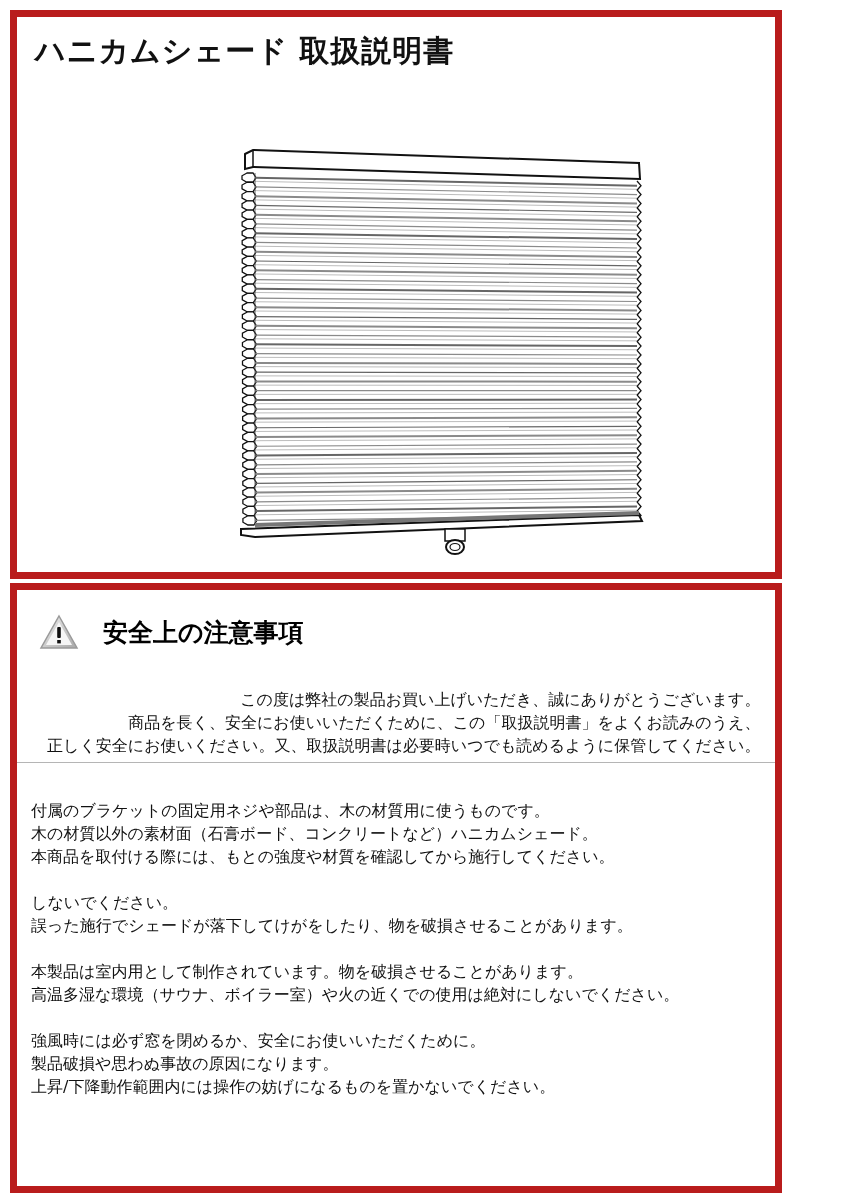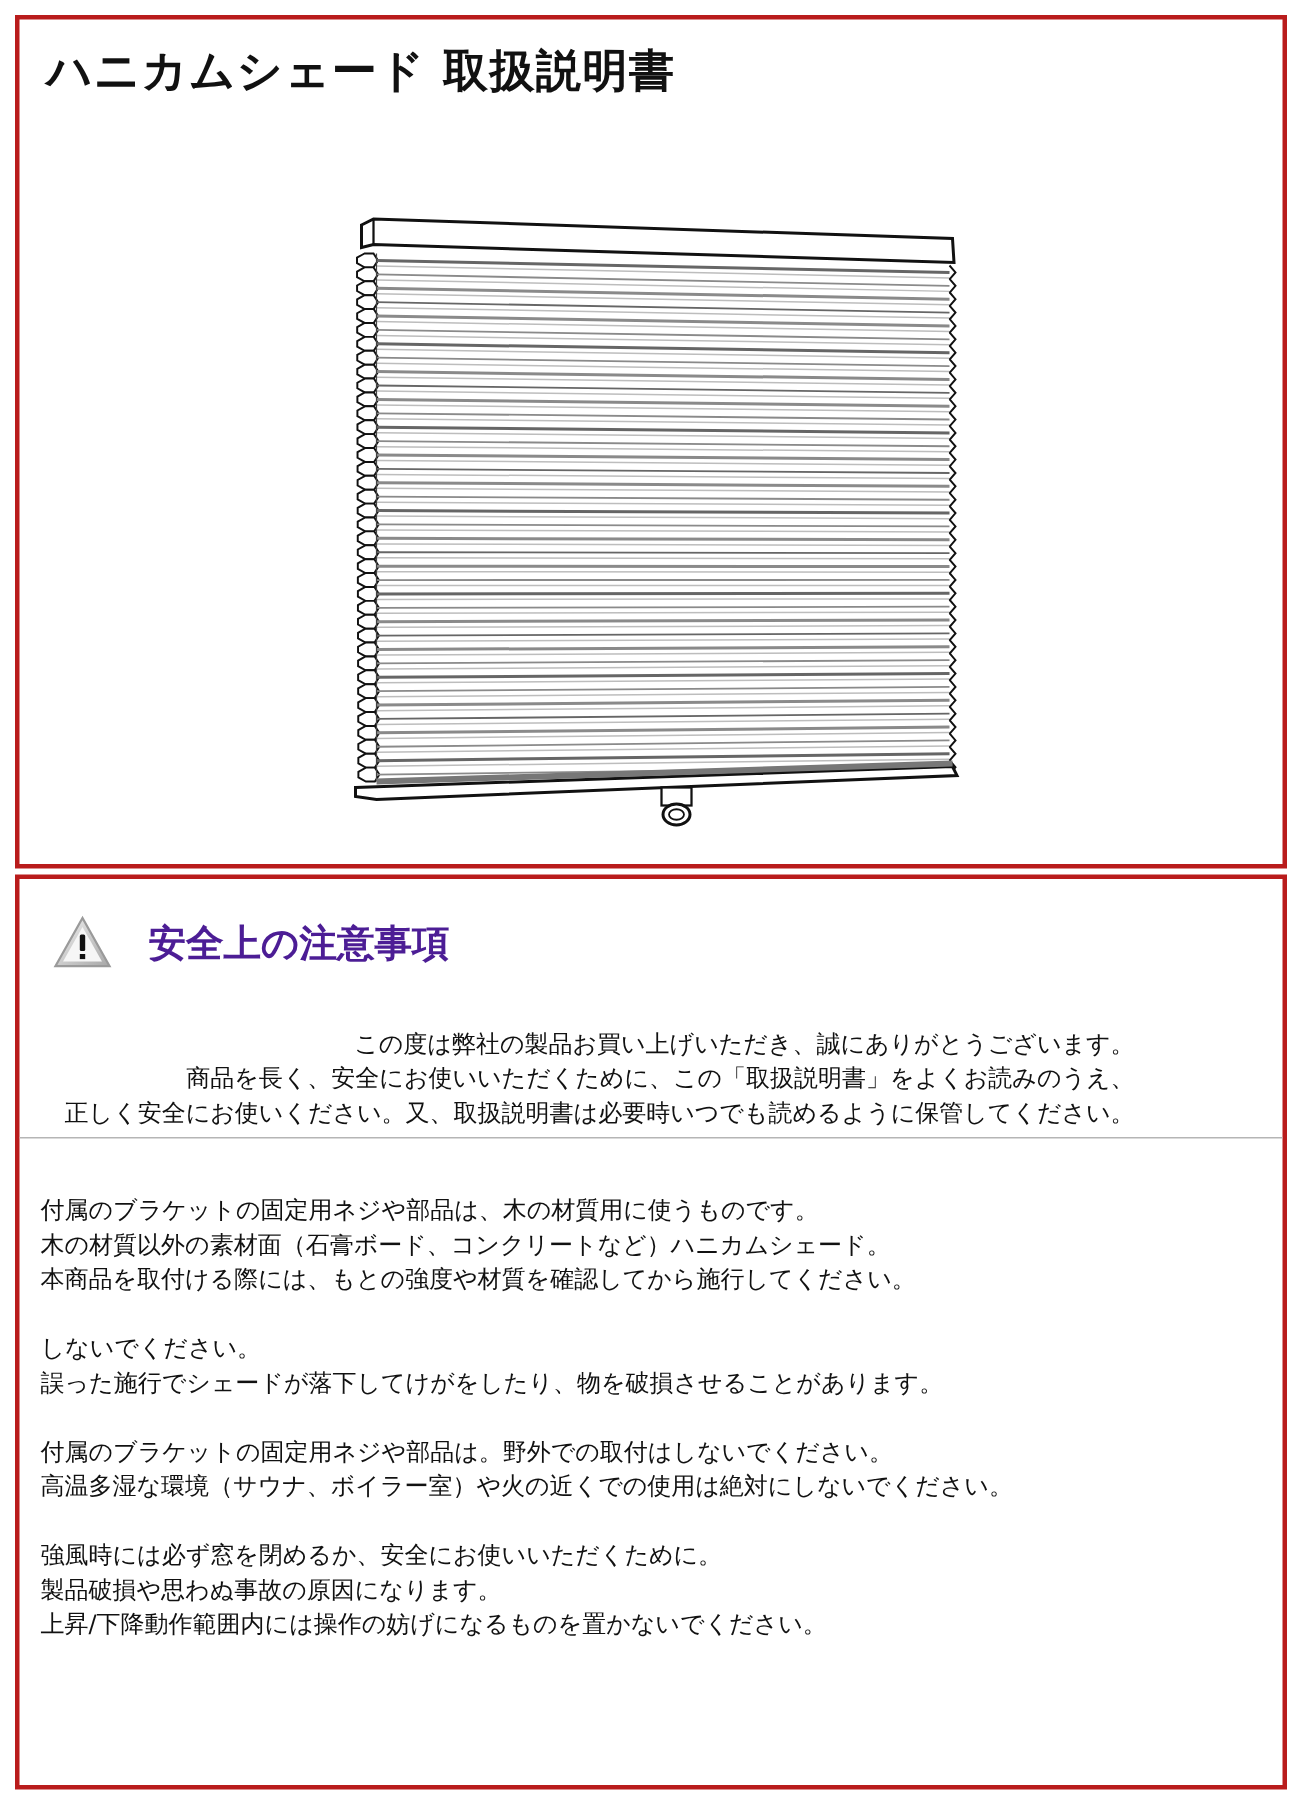--- a/index.html
+++ b/index.html
@@ -1,24 +1,24 @@
 <!DOCTYPE html>
 <html><head>
   <meta charset="utf-8">
   <style>
     html, body { margin: 0; padding: 0; background: #ffffff; }
     body { width: 866px; height: 1200px; position: relative; font-family: "DejaVu Sans", sans-serif; color: #111; overflow: hidden; }
-    .panel { position: absolute; left: 10px; width: 848px; border: 3px solid #b91c1c; box-sizing: border-box; background: #fff; }
+    .panel { position: absolute; left: 10px; width: 772px; border: 7px solid #b91c1c; box-sizing: border-box; background: #fff; }
     #panel-top { top: 10px; height: 569px; }
     #panel-bottom { top: 583px; height: 610px; }
     .doc-title { position: absolute; left: 18px; top: 14px; font-size: 30px; font-weight: bold; letter-spacing: 1px; margin: 0; color: #111; }
     .illustration { position: absolute; left: 210px; top: 120px; width: 420px; height: 430px; }
     .section-head { position: absolute; left: 22px; top: 24px; display: flex; align-items: center; }
     .warn-icon { width: 40px; height: 36px; margin-right: 24px; }
-    .section-title { font-size: 25px; font-weight: bold; margin: 0; color: #4c1d95; }
+    .section-title { font-size: 25px; font-weight: bold; margin: 0; color: #000000; }
     .intro { position: absolute; left: 14px; top: 82px; font-size: 16px; line-height: 23px; margin: 16px; white-space: nowrap; text-align: right; }
     .divider { position: absolute; left: 0; right: 0; top: 172px; height: 0; border-top: 1px solid #b5b5b5; }
     .notes { position: absolute; left: 14px; top: 184px; font-size: 16px; line-height: 23px; white-space: nowrap; margin-top: 25px; }
     .notes p { margin: 0 0 23px 0; }
     .notes p span { display: block; }
   </style>
 </head>
 <body>
 
 <section id="panel-top" class="panel">
@@ -222,21 +222,21 @@
     <p>
       <span>付属のブラケットの固定用ネジや部品は、木の材質用に使うものです。</span>
       <span>木の材質以外の素材面（石膏ボード、コンクリートなど）ハニカムシェード。</span>
       <span>本商品を取付ける際には、もとの強度や材質を確認してから施行してください。</span>
     </p>
     <p>
       <span>しないでください。</span>
       <span>誤った施行でシェードが落下してけがをしたり、物を破損させることがあります。</span>
     </p>
     <p>
-      <span>付属のブラケットの固定用ネジや部品は。野外での取付はしないでください。</span>
+      <span>本製品は室内用として制作されています。物を破損させることがあります。</span>
       <span>高温多湿な環境（サウナ、ボイラー室）や火の近くでの使用は絶対にしないでください。</span>
     </p>
     <p>
       <span>強風時には必ず窓を閉めるか、安全にお使いいただくために。</span>
       <span>製品破損や思わぬ事故の原因になります。</span>
       <span>上昇/下降動作範囲内には操作の妨げになるものを置かないでください。</span>
     </p>
   </div>
 </section>
 

